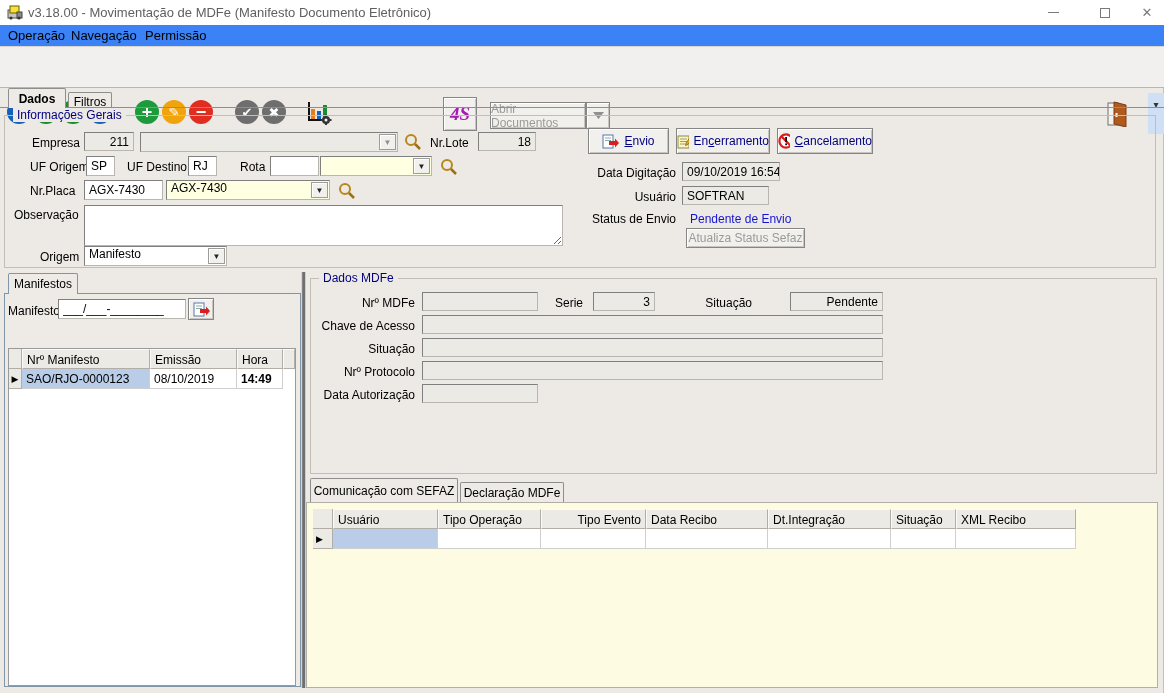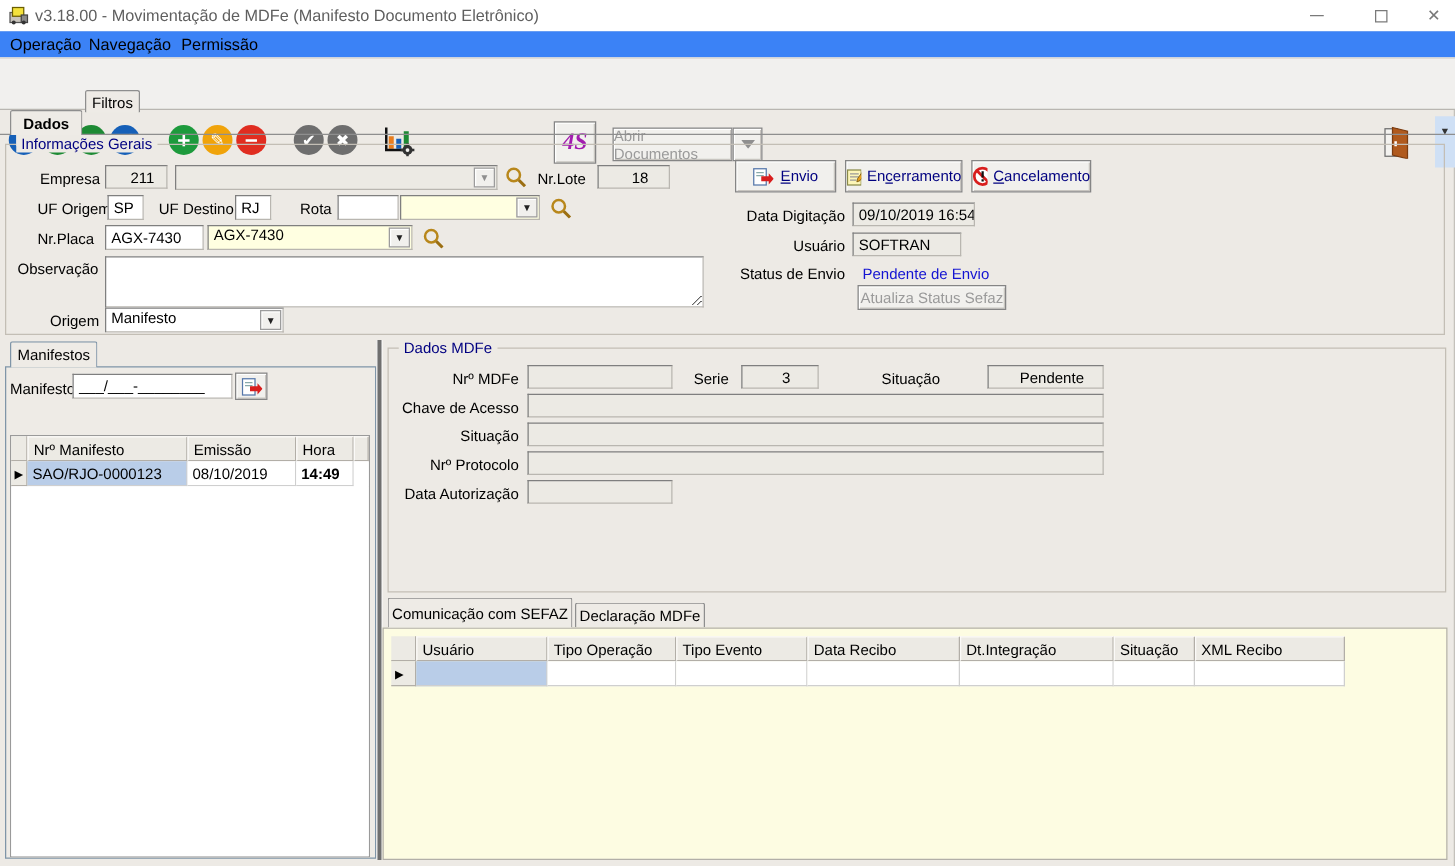--- a/index.html
+++ b/index.html
@@ -6,21 +6,21 @@
   html,body { width:1164px; height:693px; }
   body { font-family:"Liberation Sans", sans-serif; font-size:12px; color:#000; background:#edeae5; overflow:hidden; }
   #app { position:relative; width:1164px; height:693px; background:#edeae5; border-right:1px solid #c4c1bb; }
 
   
   .abs { position:absolute; }
   .sunken { border:1px solid; border-color:#7f7f7f #b9b6b0 #b9b6b0 #7f7f7f; background:#fff; }
   .ro { background:#eceae4; }
   .yellow { background:#ffffe1; }
   .field-text { padding:2px 4px 0 4px; white-space:nowrap; overflow:hidden; font-size:12px; }
-  .right { text-align:center;padding-left:14px; }
+  .right { text-align:right;padding-left:14px; }
   .raised { background:#f1f0ed; border:1px solid #858585; box-shadow: inset 1px 1px 0 #ffffff, inset -1px -1px 0 #c8c5c0; }
   .btn { display:flex; align-items:center; justify-content:center; gap:5px; cursor:default; }
   .btn-navy { color:#000080; font-size:12px;margin-left:40px; }
   .lbl { white-space:nowrap; font-size:12px; }
   .lbl-r { text-align:right; }
   .grp { border:1px solid #c3beb5; }
   .grp-title { position:absolute; top:-8px; left:8px; background:#edeae5; padding:0 4px; color:#000080; font-size:12px; }
   .combo-arrow { position:absolute; top:1px; right:1px; bottom:1px; width:17px; display:flex; align-items:center; justify-content:center; font-size:8px; color:#222; background:#f1f0ed; border:1px solid #9c9c9c; box-shadow: inset 1px 1px 0 #fff; }
   .combo-arrow.dis { color:#8f8f8f; }
   .circ { width:24px; height:24px; border-radius:50%; display:flex; align-items:center; justify-content:center; color:#fff; position:absolute; top:53px; }
@@ -136,21 +136,21 @@
         </svg>
     </span>
     <span class="abs" style="left:1148px;top:46px;width:16px;height:41px;background:#cfe0f5;display:flex;justify-content:center;">
       <span style="font-size:10px;color:#333;margin-top:6px;">▾</span>
     </span>
   </div>
 
   <div class="tab" style="left:8px;top:88px;width:58px;height:20px;font-weight:bold;z-index:2;">
       <span>Dados</span>
     </div>
-  <div class="tab" style="left:68px;top:72px;width:44px;height:18px;">
+  <div class="tab" style="left:68px;top:92px;width:44px;height:18px;">
       <span>Filtros</span>
     </div>
   <div class="abs" style="left:0;top:107px;width:1164px;height:1px;background:#8e8e8e;"></div>
 
   <div class="abs grp" style="left:4px;top:115px;width:1152px;height:153px;">
     <span class="grp-title">Informações Gerais</span>
   </div>
 
   <span class="abs lbl" style="left:32px;top:136px;">Empresa</span>
   <div class="abs sunken ro field-text right" style="left:84px;top:132px;width:50px;height:19px;">211</div>
@@ -308,21 +308,21 @@
     </div>
   <div class="tab" style="left:460px;top:482px;width:104px;height:20px;align-items:center;">
       <span>Declaração MDFe</span>
     </div>
 
   <div class="abs" style="left:306px;top:502px;width:852px;height:186px;background:#fdfce2;border:1px solid #b2afa8;">
     <div style="position:absolute;left:6px;top:6px;display:flex;height:20px;">
       <div class="indcell" style="width:20px;"></div>
       <div class="hdrcell" style="width:105px;">Usuário</div>
       <div class="hdrcell" style="width:103px;">Tipo Operação</div>
-      <div class="hdrcell" style="width:105px;">Tipo Evento</div>
+      <div class="hdrcell" style="width:105px;text-align:right;">Tipo Evento</div>
       <div class="hdrcell" style="width:122px;">Data Recibo</div>
       <div class="hdrcell" style="width:123px;">Dt.Integração</div>
       <div class="hdrcell" style="width:65px;">Situação</div>
       <div class="hdrcell" style="width:120px;">XML Recibo</div>
     </div>
     <div style="position:absolute;left:6px;top:26px;display:flex;height:20px;">
       <div class="indcell" style="width:20px;justify-content:flex-start;padding-left:3px;">▶</div>
       <div class="cell" style="width:105px;background:#b9cde8;"></div>
       <div class="cell" style="width:103px;"></div>
       <div class="cell" style="width:105px;"></div>

